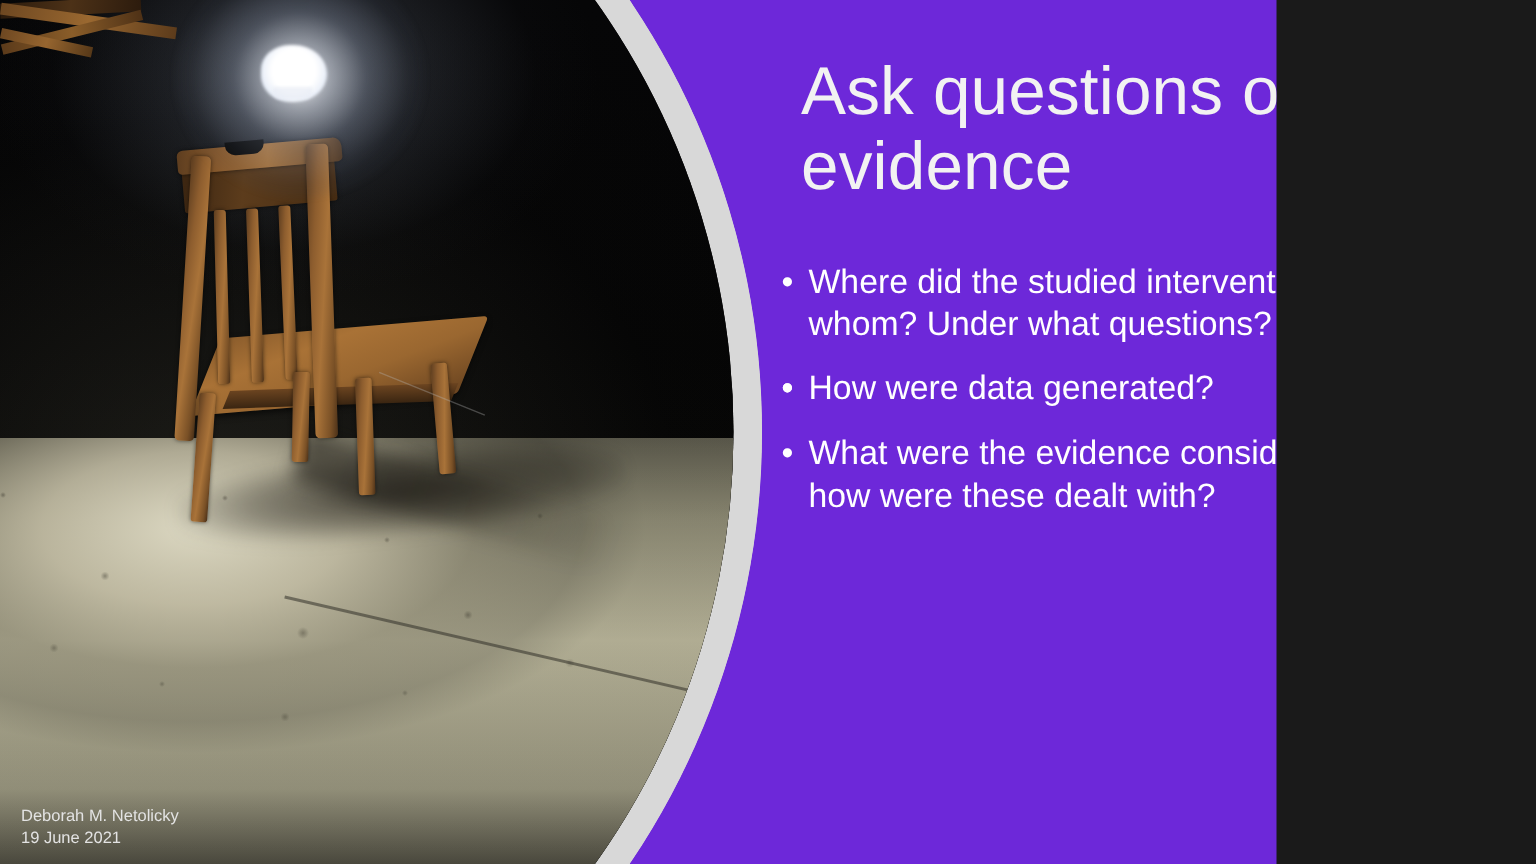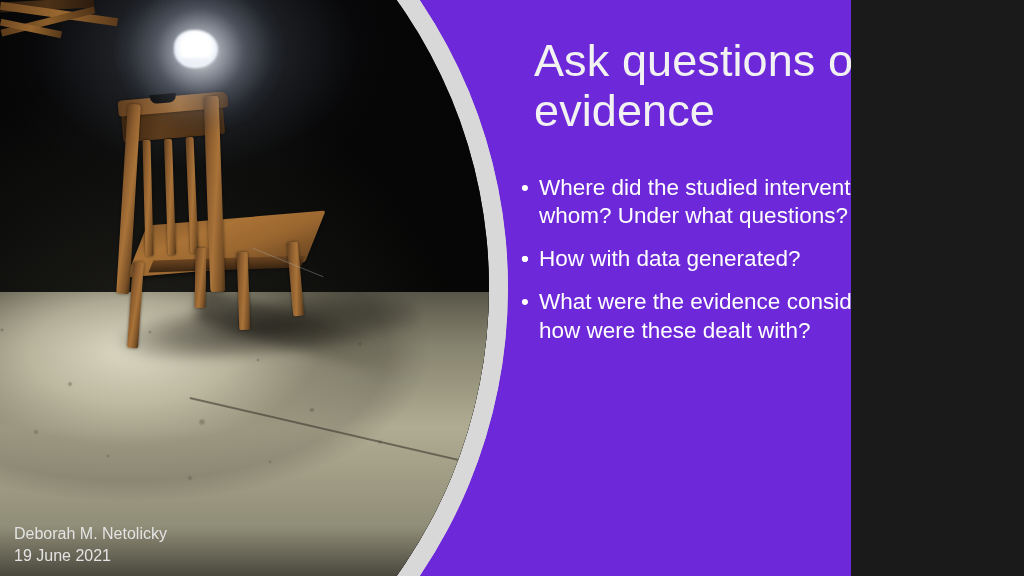--- a/index.html
+++ b/index.html
@@ -270,21 +270,21 @@
     line-height: 1.25;
     color: #ffffff;
   }
 
   
   .footer {
     position: absolute;
     left: 14px;
     bottom: 8px;
     color: #e3e3e3;
-    font-size: 16px;
+    font-size: 11px;
     line-height: 1.42;
   }
   .footer div { white-space: nowrap; }
 </style>
 </head>
 <body>
 
 <div id="slide">
 
   <div class="photo-clip">
@@ -342,21 +342,21 @@
   <ul class="bullets">
     <li class="bullet">
       <span class="dot">•</span>
       <span>Where did the studied intervention work? For whom? Under what questions?</span>
     </li>
     <li class="bullet">
       <span class="dot">•</span>
     </li>
     <li class="bullet">
       <span class="dot">•</span>
-      <span>How with data generated?</span>
+      <span>How were data generated?</span>
     </li>
     <li class="bullet">
       <span class="dot">•</span>
       <span>What were the evidence considerations and how were these dealt with?</span>
     </li>
   </ul>
 
   <div class="footer">
     <div>Deborah M. Netolicky</div>
     <div>19 June 2021</div>

